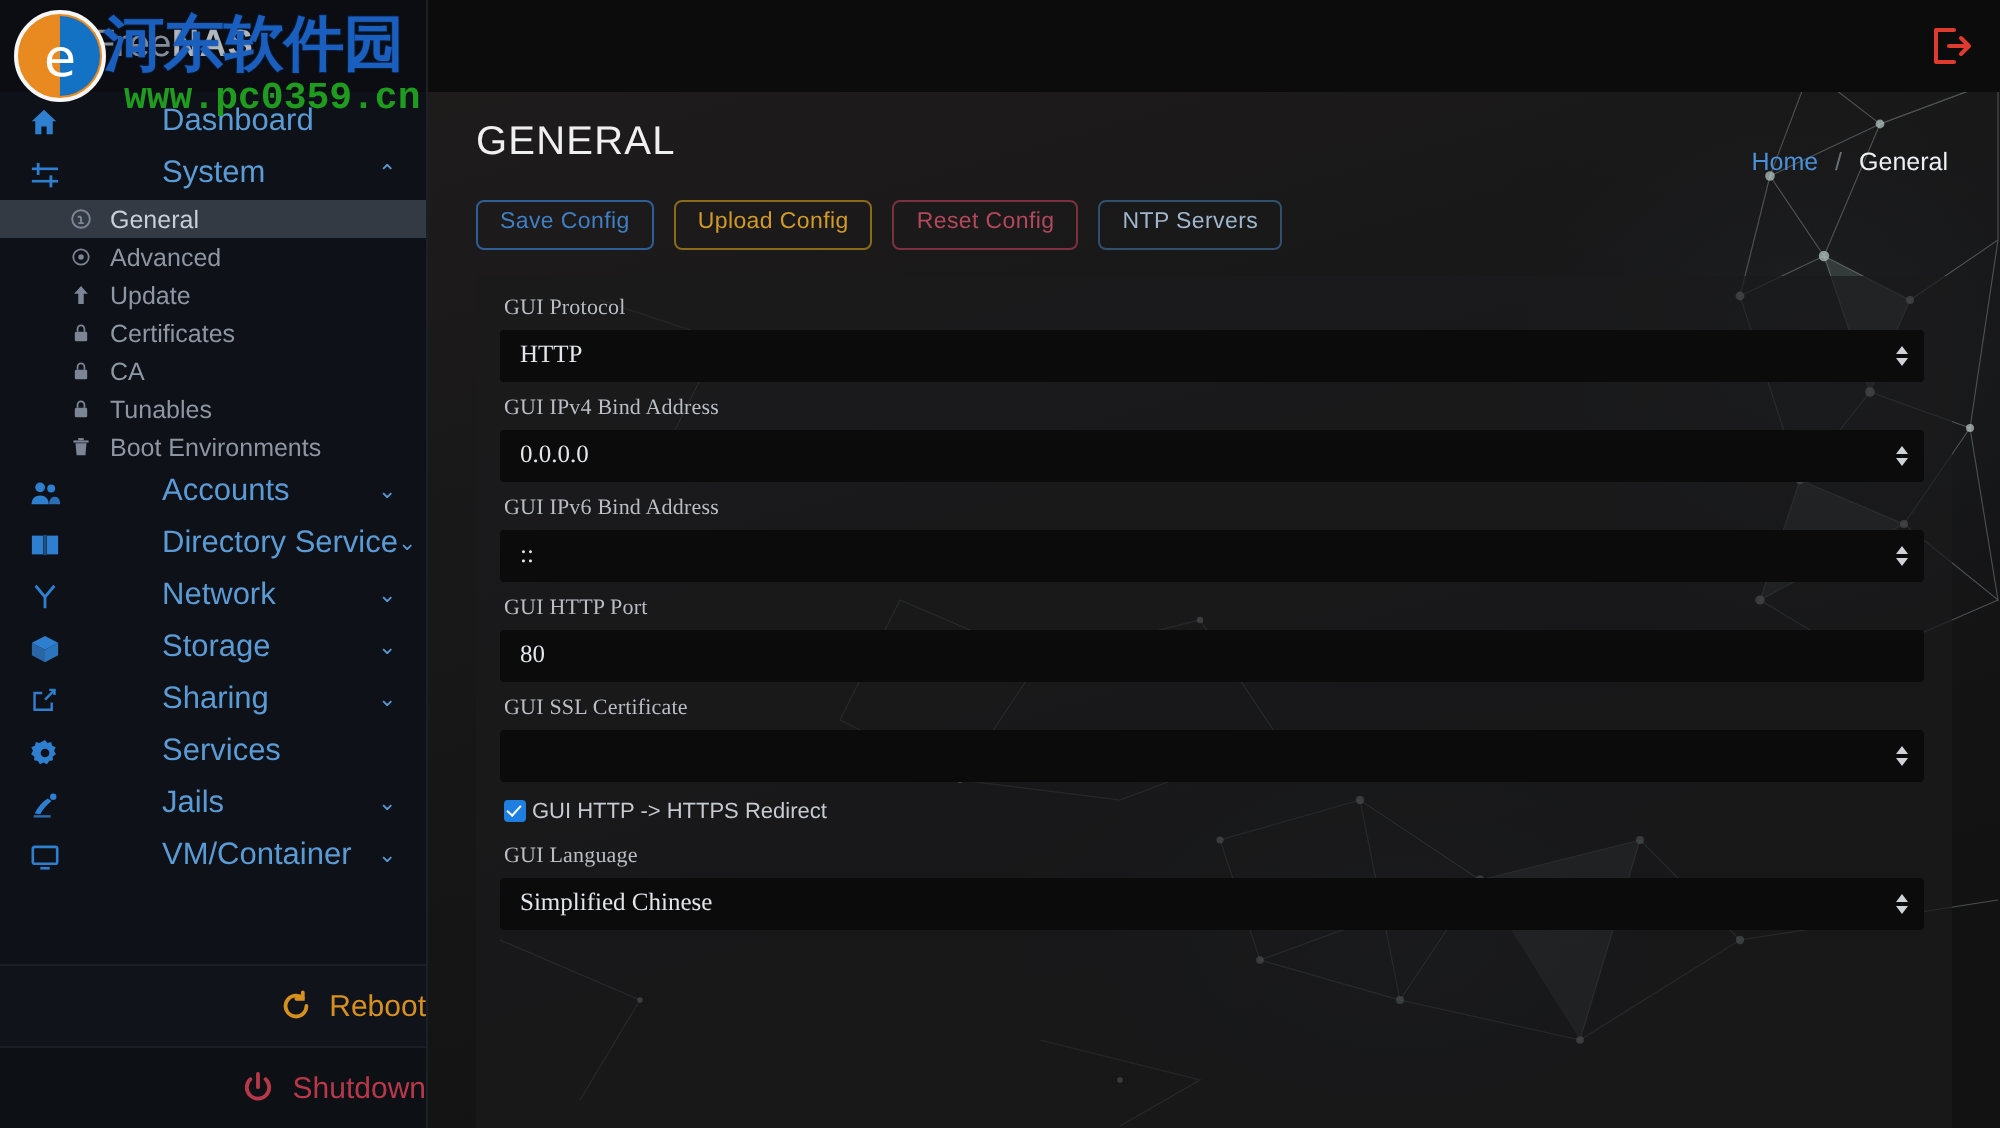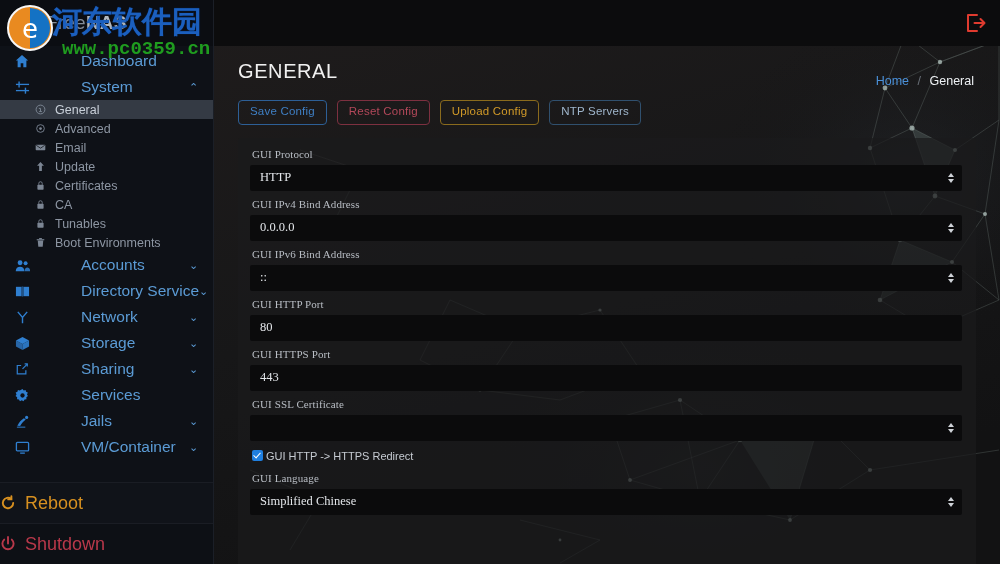--- a/index.html
+++ b/index.html
@@ -139,23 +139,23 @@
     width: 16px; flex: 0 0 16px;
     display: flex; align-items: center; justify-content: center;
     margin-right: 7px;
     color: #7b8593;
   }
 
   .sidebar-footer { flex: 0 0 auto; }
   .power-item {
     display: flex;
     align-items: center;
-    justify-content: flex-start;
+    justify-content: flex-end;
     height: 41px;
-    font-size: 18px;
+    font-size: 15px;
     cursor: pointer;
     border-top: 1px solid #1a1d24;
   }
   .power-item .pico { margin-right: 9px; display:flex; align-items:center; }
   .reboot { color: #d79020; background: #101319; }
   .shutdown { color: #b8384a; background: #0d1015; }
 
   
   .main {
     position: relative;
@@ -439,29 +439,20 @@
           <svg width="11" height="11" viewBox="0 0 16 16" fill="currentColor">
             <circle cx="8" cy="8" r="5.6" fill="none" stroke="currentColor" stroke-width="1.3"></circle>
             <circle cx="8" cy="8" r="2"></circle>
           </svg>
         </span>
         <span>Advanced</span>
       </div>
       <div class="sub-item">
         <span class="sico">
           <svg width="11" height="11" viewBox="0 0 16 16" fill="currentColor">
-            <rect x="1" y="4" width="14" height="8" rx="1"></rect>
-            <path d="M1.8 4.8 L8 9 L14.2 4.8" stroke="#0e1117" stroke-width="1.1" fill="none"></path>
-          </svg>
-        </span>
-        <span>Email</span>
-      </div>
-      <div class="sub-item">
-        <span class="sico">
-          <svg width="11" height="11" viewBox="0 0 16 16" fill="currentColor">
             <path d="M8 1.5 L13 7 L10 7 L10 14.5 L6 14.5 L6 7 L3 7 Z"></path>
           </svg>
         </span>
         <span>Update</span>
       </div>
       <div class="sub-item">
         <span class="sico">
           <svg width="11" height="11" viewBox="0 0 16 16" fill="currentColor">
             <rect x="3.5" y="7" width="9" height="7" rx="1"></rect>
             <path d="M5.5 7 V5 a2.5 2.5 0 0 1 5 0 V7" fill="none" stroke="currentColor" stroke-width="1.3"></path>
@@ -630,22 +621,22 @@
       <div class="page-title">GENERAL</div>
       <div class="breadcrumb">
         <a>Home</a>
         <span class="sep">/</span>
         <span class="cur">General</span>
       </div>
     </div>
 
     <div class="actions">
       <button class="btn btn-save">Save Config</button>
+      <button class="btn btn-upload">Upload Config</button>
       <button class="btn btn-reset">Reset Config</button>
-      <button class="btn btn-upload">Upload Config</button>
       <button class="btn btn-ntp">NTP Servers</button>
     </div>
 
     <div class="card">
 
       <div class="field">
         <div class="field-label">GUI Protocol</div>
         <div class="control select">
           <span>HTTP</span>
           <span class="spinner">
@@ -677,26 +668,20 @@
         </div>
       </div>
 
       <div class="field">
         <div class="field-label">GUI HTTP Port</div>
         <div class="control">
           <span>80</span>
         </div>
       </div>
 
-      <div class="field">
-        <div class="field-label">GUI HTTPS Port</div>
-        <div class="control">
-          <span>443</span>
-        </div>
-      </div>
 
       <div class="field">
         <div class="field-label">GUI SSL Certificate</div>
         <div class="control select">
           <span></span>
           <span class="spinner">
               <i class="up"></i>
               <i class="down"></i>
             </span>
         </div>

